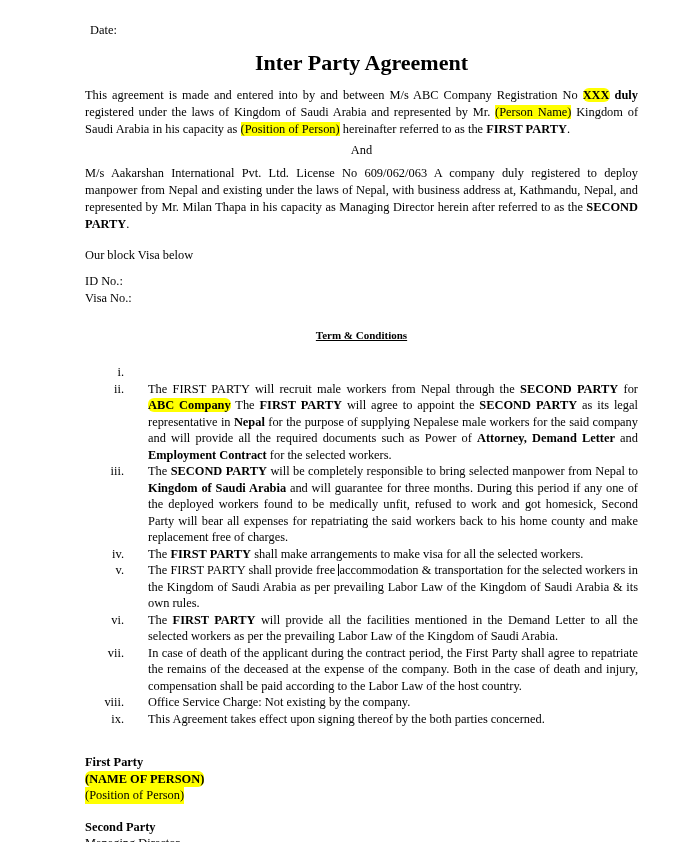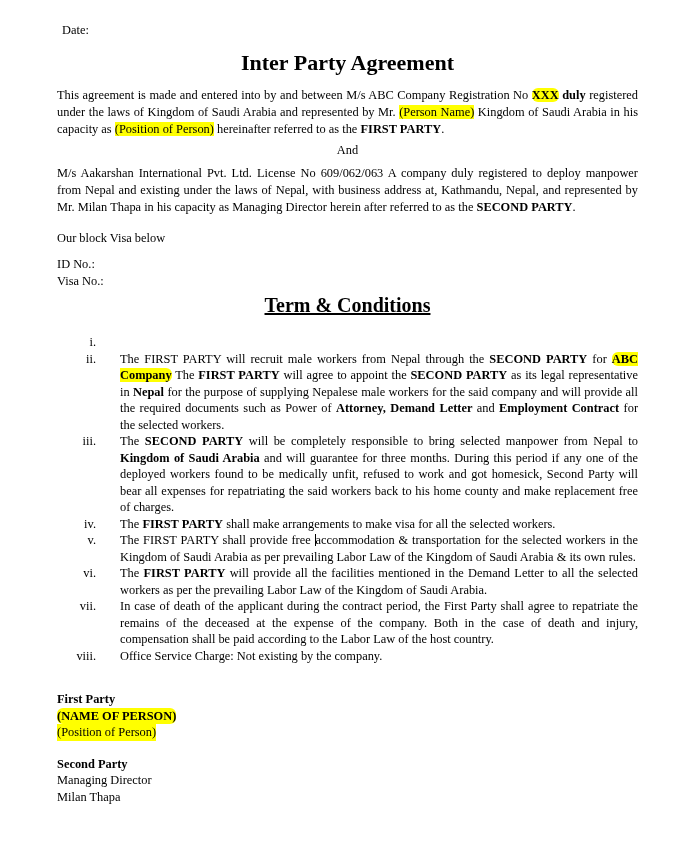--- a/index.html
+++ b/index.html
@@ -9,42 +9,42 @@
     height: 842px;
     font-family: "Liberation Serif", "DejaVu Serif", serif;
     font-size: 12.4px;
     line-height: 17px;
     color: #000000;
     overflow: hidden;
   }
   .page {
     width: 690px;
     height: 634px;
-    padding: 22px 52px 0 57px;
+    padding: 22px 52px 0 85px;
     background: #ffffff;
   }
   .date-line { margin-left: 5px; margin-bottom: 14px; }
   .doc-title {
     text-align: center;
     font-weight: bold;
     font-size: 22px;
     line-height: 20px;
     margin-bottom: 14px;
   }
   .para { text-align: justify; }
   .and-sep { text-align: center; margin: 4px 0 6px 0; }
   .visa-heading { font-weight: normal; margin-top: 14px; }
   .visa-fields { margin-top: 9px; }
   .terms-heading {
     text-align: center;
     font-weight: bold;
-    font-size: 20px;
+    font-size: 11px;
     line-height: 20px;
     text-decoration: underline;
-    margin-top: 5px;
+    margin-top: 18px;
   }
   .terms-list { margin-top: 19px; }
   .term-item { display: flex; line-height: 16.5px; }
   .term-num {
     flex: 0 0 39px;
     text-align: right;
     white-space: nowrap;
   }
   .term-text {
     flex: 1;
@@ -114,20 +114,24 @@
         <div class="term-text"><span>The </span><span class="b">FIRST PARTY</span><span> will provide all the facilities mentioned in the Demand Letter to all the selected workers as per the prevailing Labor Law of the Kingdom of Saudi Arabia.</span></div>
       </div>
       <div class="term-item">
         <span class="term-num">vii.</span>
         <div class="term-text"><span>In case of death of the applicant during the contract period, the First Party shall agree to repatriate the remains of the deceased at the expense of the company. Both in the case of death and injury, compensation shall be paid according to the Labor Law of the host country.</span></div>
       </div>
       <div class="term-item">
         <span class="term-num">viii.</span>
         <div class="term-text"><span>Office Service Charge: Not existing by the company.</span></div>
       </div>
+      <div class="term-item">
+        <span class="term-num">ix.</span>
+        <div class="term-text"><span>This Agreement takes effect upon signing thereof by the both parties concerned.</span></div>
+      </div>
     </div>
 
   <div class="sig-block sig-first">
     <div class="b">First Party</div>
     <div><span class="b hl sig-name-hl">(NAME OF PERSON)</span></div>
     <div><span class="hl sig-name-hl">(Position of Person)</span></div>
   </div>
 
   <div class="sig-block sig-second">
     <div class="b">Second Party</div>

